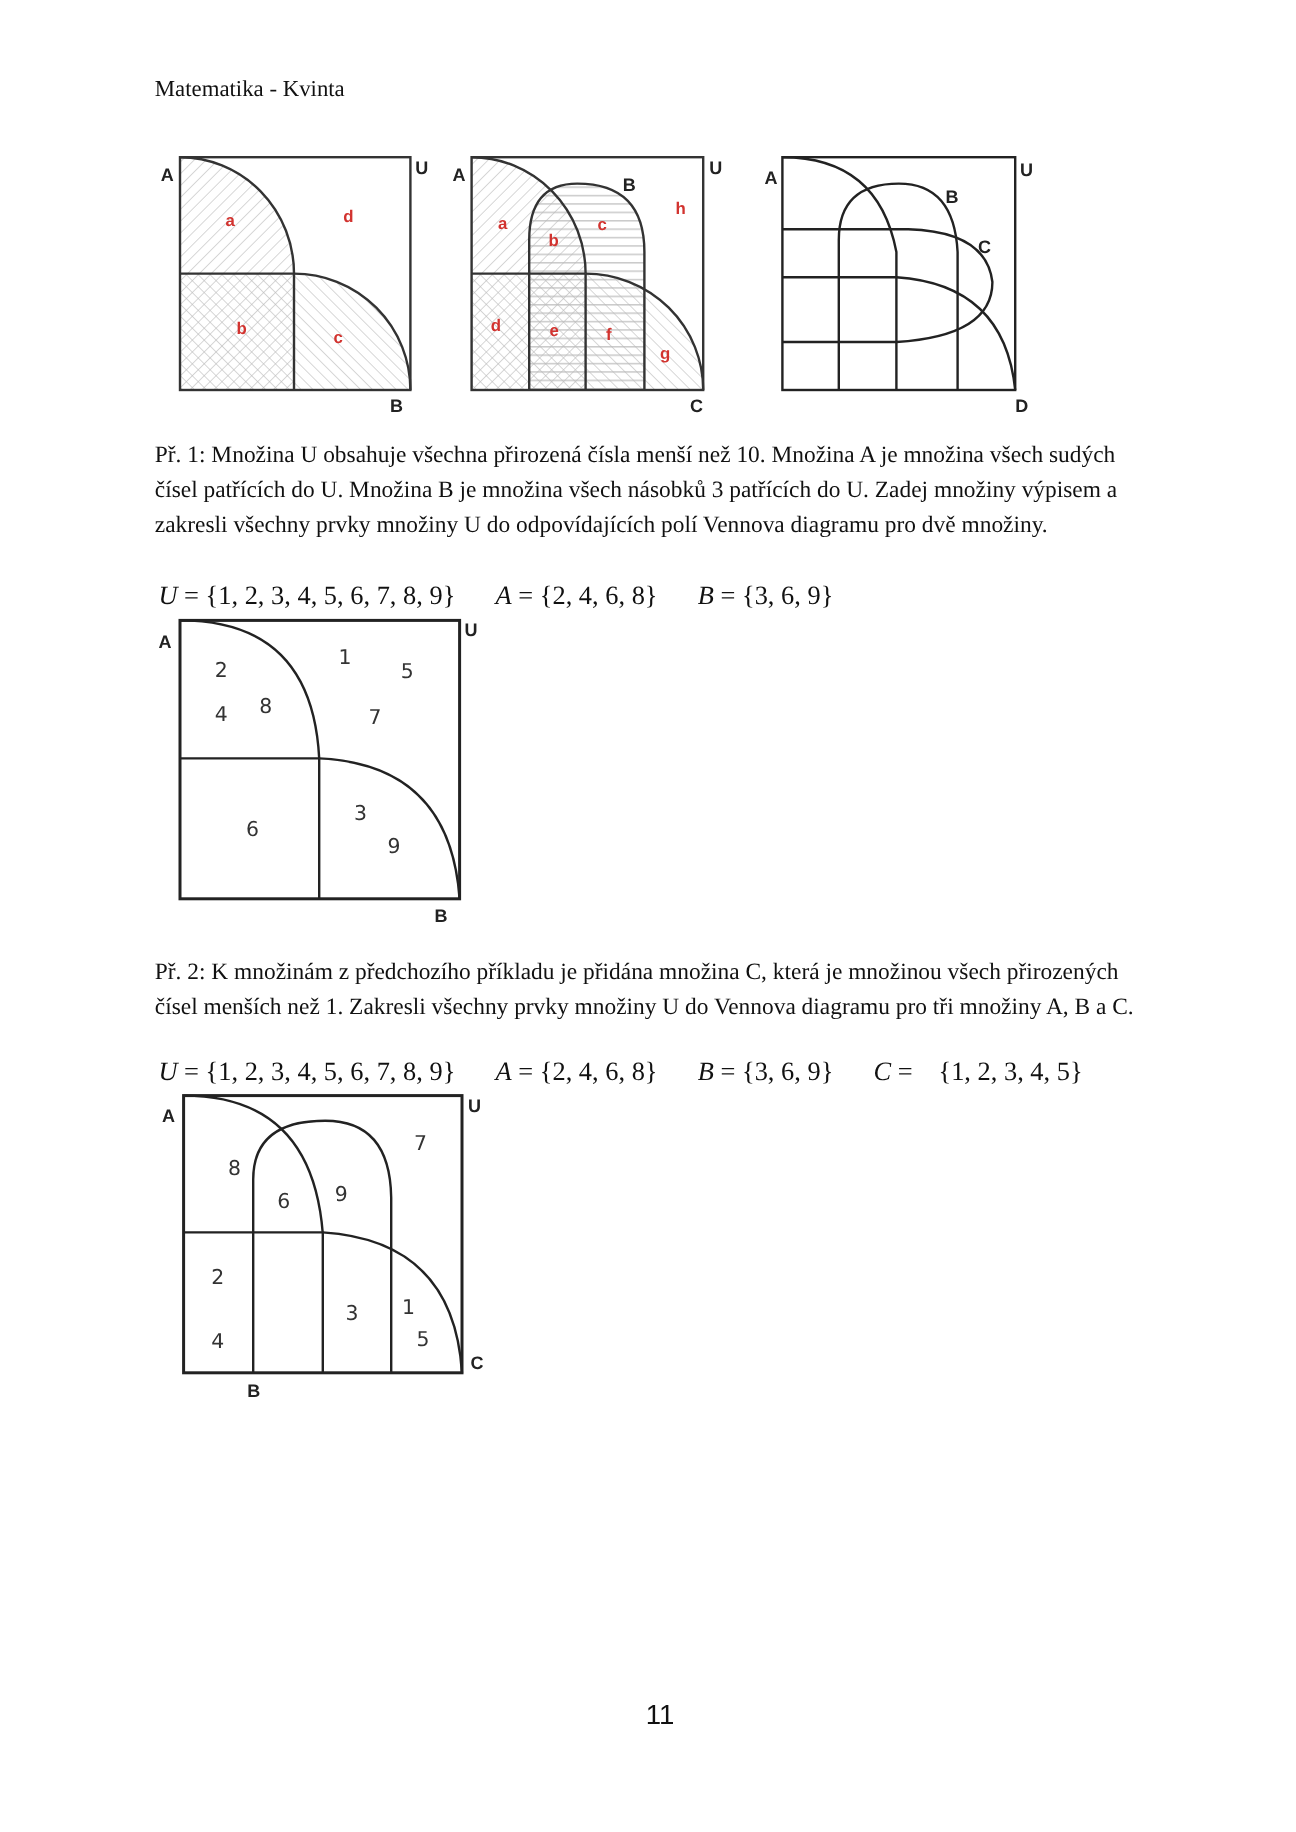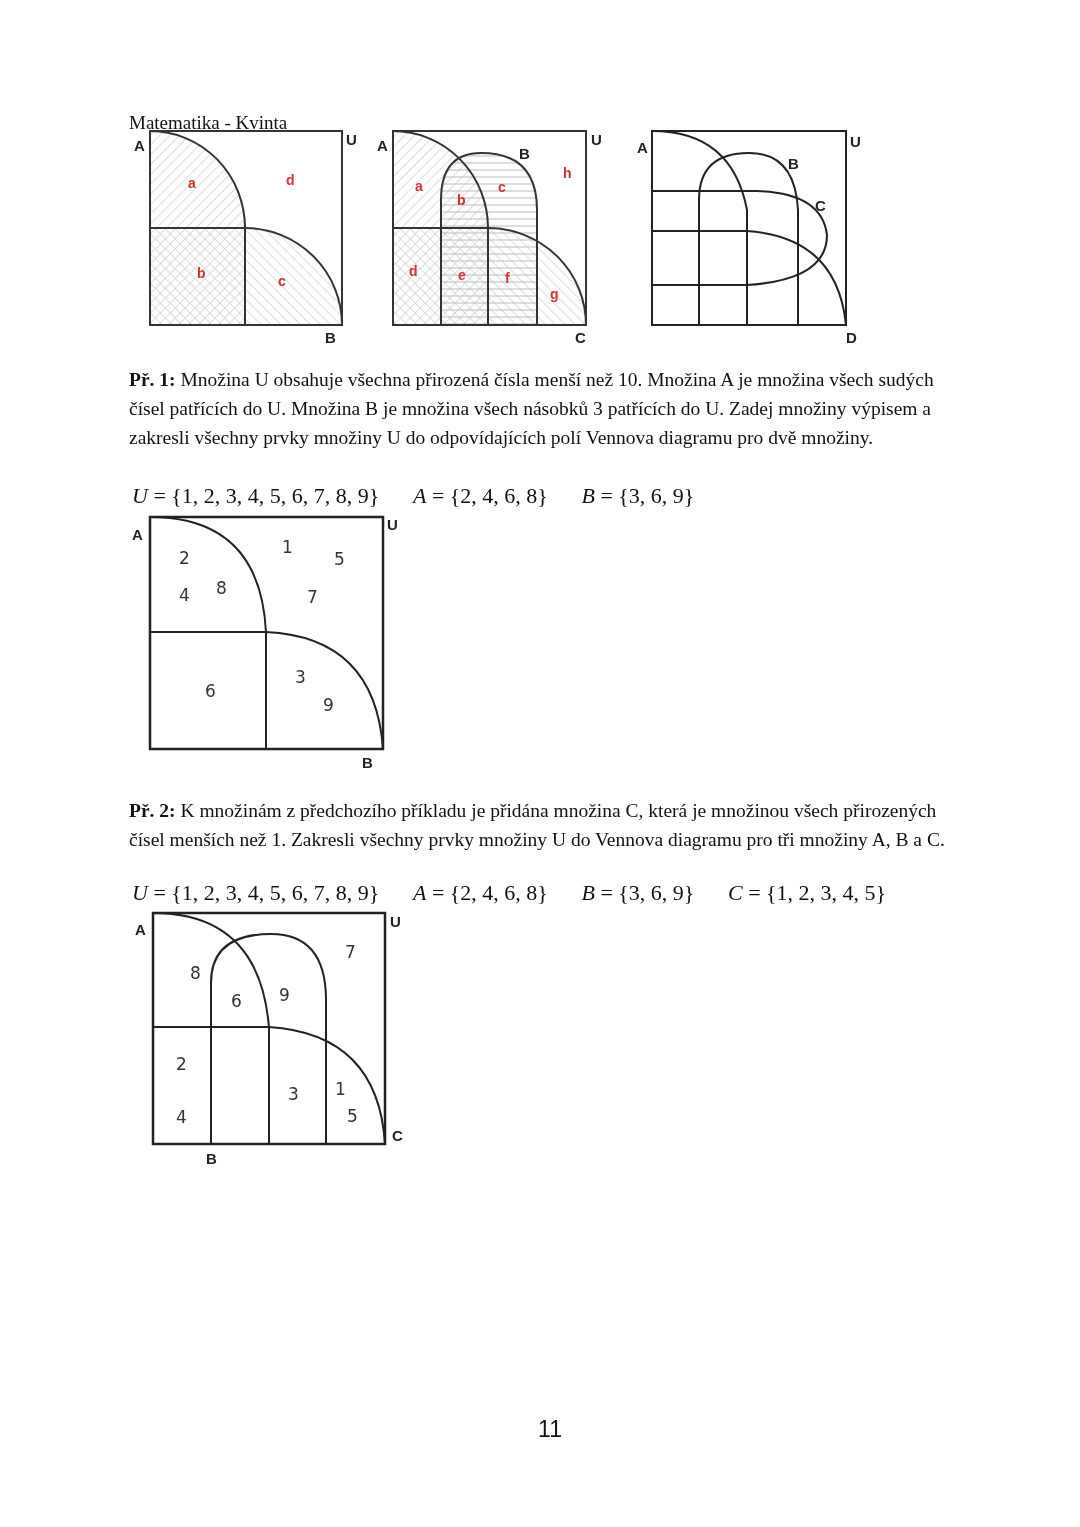--- a/index.html
+++ b/index.html
@@ -1,25 +1,25 @@
 <!DOCTYPE html>
 <html><head>
 <meta charset="utf-8">
 <style>
   html, body { margin: 0; padding: 0; background: #ffffff; }
   body { width: 1080px; height: 1527px; position: relative; overflow: hidden;
          font-family: "Liberation Serif", serif; color: #111; }
-  .header { position: absolute; left: 129px; top: 64px; font-size: 19px; margin-top: 48px; }
+  .header { position: absolute; left: 129px; top: 64px; font-size: 19px; }
   .fig { position: absolute; }
   .fig svg { display: block; overflow: visible; }
   .lbl { font-family: "Liberation Sans", sans-serif; font-weight: bold; font-size: 15px; fill: #222; }
   .rlbl { font-family: "Liberation Sans", sans-serif; font-weight: bold; font-size: 14px; fill: #d2332f; }
   .num { font-family: "DejaVu Sans", sans-serif; font-size: 17px; fill: #333; }
   .para { position: absolute; left: 129px; width: 840px; font-size: 19.5px; line-height: 29px; }
-  .para b { font-weight: bold; }
+  .para b { font-weight: normal; }
   .sets { position: absolute; left: 132px; font-size: 22px; font-style: normal; white-space: nowrap; }
   .sets span { margin-right: 28px; }
   .sets i { font-style: italic; }
   .pagenum { position: absolute; left: 0; width: 1080px; top: 1416px; text-align: center;
              font-family: "Liberation Sans", sans-serif; font-size: 23px; padding-left: 10px; }
 </style>
 </head>
 <body>
 
 <div class="header">Matematika - Kvinta</div>
@@ -132,21 +132,21 @@
   </svg>
 </div>
 
 <div class="para" style="top:796px;">
   <b>Př. 2:</b><span> K množinám z předchozího příkladu je přidána množina C, která je množinou všech přirozených čísel menších než 1. Zakresli všechny prvky množiny U do Vennova diagramu pro tři množiny A, B a C.</span>
 </div>
 <div class="sets" style="top:880px;">
   <span><i>U</i> = <span style="margin:0">{1, 2, 3, 4, 5, 6, 7, 8, 9}</span></span>
   <span><i>A</i> = <span style="margin:0">{2, 4, 6, 8}</span></span>
   <span><i>B</i> = <span style="margin:0">{3, 6, 9}</span></span>
-  <span><i>C</i> = <span style="margin:0">{1, 2, 3, 4, 5}</span></span>
+  <span><i>C</i> = <span style="margin:16px">{1, 2, 3, 4, 5}</span></span>
 </div>
 
 <div class="fig" style="left:130px; top:908px;">
   <svg width="290" height="265" viewBox="0 0 290 265">
     <rect x="23" y="5" width="232" height="231" fill="none" stroke="#222" stroke-width="2.5"></rect>
     <path d="M23,5 Q130,5 139,120 L139,236" fill="none" stroke="#222" stroke-width="2"></path>
     <path d="M81,236 L81,75 Q81,26 141,26 Q195,26 196,90 L196,236" fill="none" stroke="#222" stroke-width="2"></path>
     <path d="M23,119 L139,119 Q248,126 255,236" fill="none" stroke="#222" stroke-width="2"></path>
     <text class="lbl" x="5" y="27" font-size="17">A</text>
     <text class="lbl" x="260" y="19" font-size="17">U</text>

